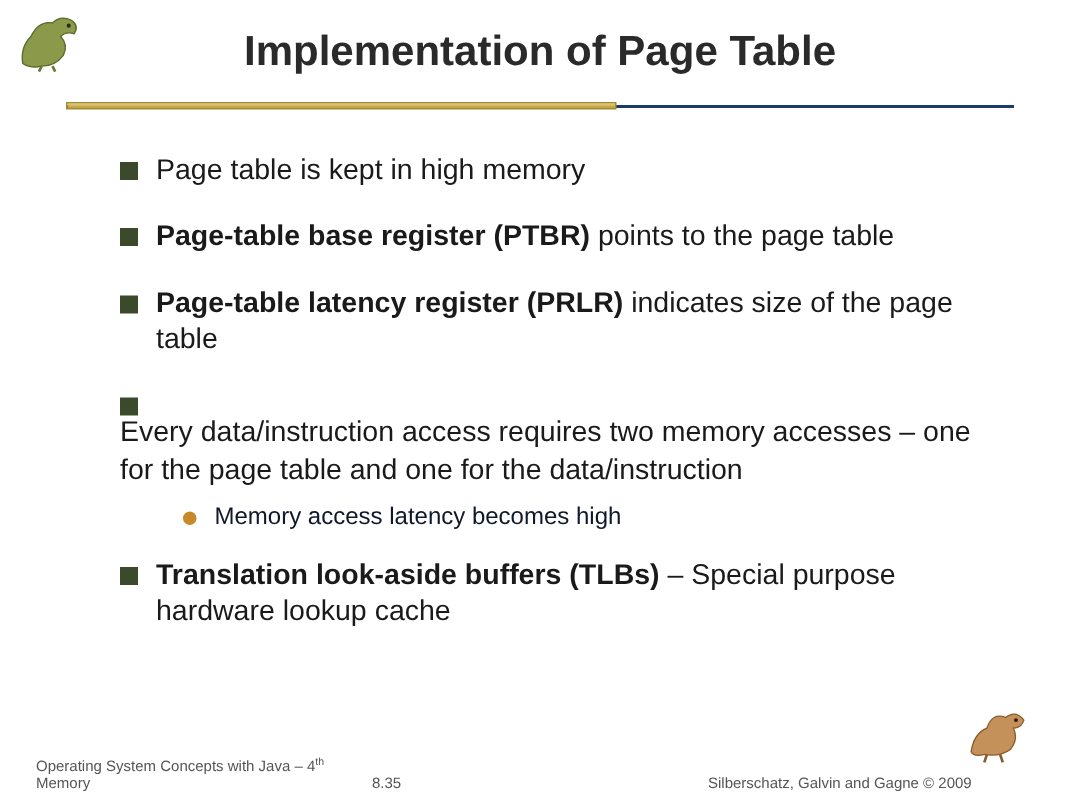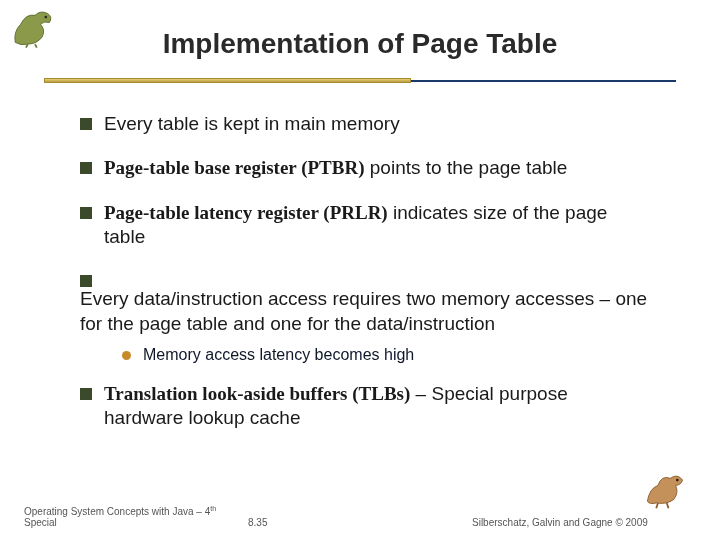--- a/index.html
+++ b/index.html
@@ -6,21 +6,21 @@
   body {
     width: 720px;
     height: 540px;
     background: #ffffff;
     font-family: Arial, Helvetica, sans-serif;
     position: relative;
     overflow: hidden;
   }
   .header {
     position: relative;
-    padding-top: 22px;
+    padding-top: 12px;
     padding-bottom: 8px;
   }
   .dino-left {
     position: absolute;
     left: 8px;
     top: 4px;
     width: 54px;
     height: 46px;
   }
   .title {
@@ -65,21 +65,21 @@
   }
   .bullet-square {
     width: 12px;
     height: 12px;
     background: #3b4a2a;
     flex-shrink: 0;
     margin-top: 6px;
     margin-right: 12px;
   }
   .bullet-text { flex: 1; }
-  .bullet-text b { font-weight: bold; font-family: Liberation Serif, serif; }
+  .bullet-text b { font-weight: bold; }
   .sub-item {
     display: flex;
     align-items: flex-start;
     margin: 10px 0 18px 42px;
     font-size: 16px;
     color: #0f172a;
   }
   .sub-dot {
     width: 9px;
     height: 9px;
@@ -125,21 +125,21 @@
 </div>
 
 <div class="divider">
   <div class="line"></div>
   <div class="gold-bar"></div>
 </div>
 
 <div class="content">
   <div class="bullet-item">
     <div class="bullet-square"></div>
-    <div class="bullet-text">Every table is kept in main memory</div>
+    <div class="bullet-text">Page table is kept in high memory</div>
   </div>
   <div class="bullet-item">
     <div class="bullet-square"></div>
     <div class="bullet-text"><b>Page-table base register (PTBR)</b> points to the page table</div>
   </div>
   <div class="bullet-item">
     <div class="bullet-square"></div>
     <div class="bullet-text"><b>Page-table latency register (PRLR)</b> indicates size of the page table</div>
   </div>
   <div class="bullet-item" style="margin-bottom:10px;flex-direction:column;">
@@ -157,17 +157,17 @@
 </div>
 
 <svg class="dino-right" viewBox="0 0 60 50">
   <path d="M10 40 Q12 26 22 22 Q26 10 36 14 Q44 8 50 16 Q48 22 42 22 Q46 30 40 38 Q32 44 20 42 Q12 44 10 40 Z" fill="#c4915a" stroke="#8a5a2a" stroke-width="1"></path>
   <path d="M22 42 L20 48 M32 42 L34 48" stroke="#8a5a2a" stroke-width="2"></path>
   <circle cx="44" cy="16" r="1.5" fill="#2a1a0a"></circle>
 </svg>
 
 <div class="footer">
   <div class="footer-left">
-    <span>Operating System Concepts with Java – 4</span><sup>th</sup><span> Special</span>
+    <span>Operating System Concepts with Java – 4</span><sup>th</sup><span> Memory</span>
   </div>
   <div class="footer-center">8.35</div>
   <div class="footer-right">Silberschatz, Galvin and Gagne © 2009</div>
 </div>
 
 </body></html>

